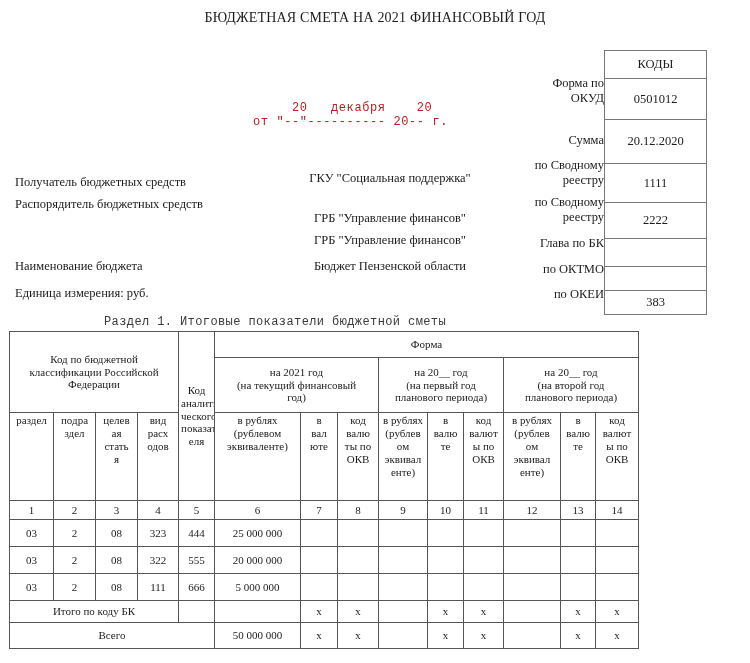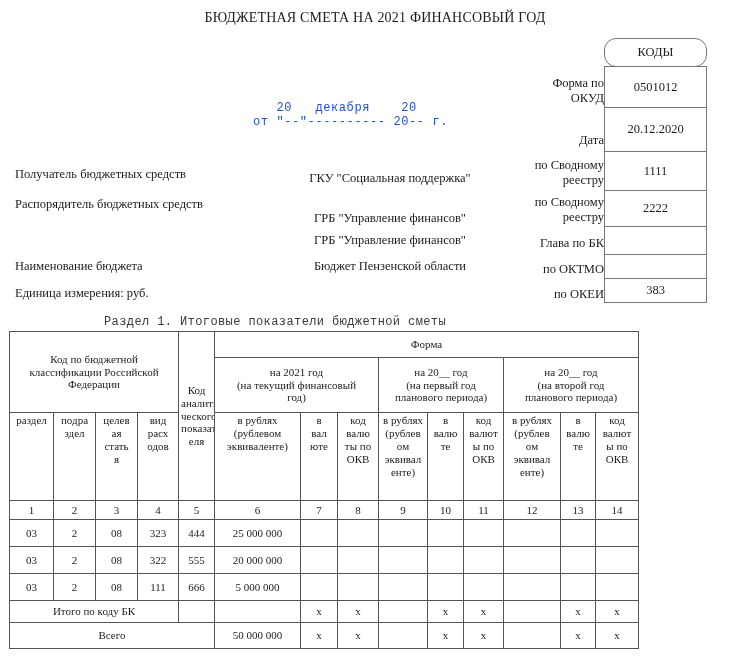--- a/index.html
+++ b/index.html
@@ -9,35 +9,35 @@
     font-family:"Liberation Serif", serif; color:#1c1c1c; overflow:hidden;
   }
   .doc-title {
     position:absolute; top:10px; left:0; width:750px;
     text-align:center; font-size:14px; letter-spacing:.2px;
   }
   
   .date-block { position:absolute; left:253px; top:101px; }
   .date-block div {
     white-space:pre; font-family:"Liberation Mono", monospace;
-    font-size:12px; line-height:1.2; color:#1d4ed8; letter-spacing:.6px;
+    font-size:12px; line-height:1.2; color:#b91c1c; letter-spacing:.6px;text-align:center;
   }
   .llabel { position:absolute; left:15px; font-size:12.5px; }
   .cvalue { position:absolute; left:240px; width:300px; text-align:center; font-size:12.5px; }
   .rlabel {
     position:absolute; right:146px; width:170px; text-align:right;
     font-size:12.5px; line-height:1.2; white-space:pre-line;
   }
   .codes-box { position:absolute; left:604px; top:38px; width:103px; }
   .cb-cell {
     border:1px solid #777; margin-top:-1px; width:103px;
     display:flex; align-items:center; justify-content:center;
     font-size:12.5px; background:#fff;
   }
-  .cb-cell:first-child { margin-top:0;border-radius:12px; }
+  .cb-cell:first-child { margin-top:12px; }
   
   .section-title {
     position:absolute; left:104px; top:315px;
     font-family:"Liberation Mono", monospace; font-size:12px;
     color:#3a3a3a; letter-spacing:.4px; white-space:pre;
   }
   
   table.budget {
     position:absolute; left:9px; top:331px; width:629px;
     border-collapse:collapse; table-layout:fixed;
@@ -66,33 +66,33 @@
 
 <div class="page">
 
   <div class="doc-title">БЮДЖЕТНАЯ СМЕТА НА 2021 ФИНАНСОВЫЙ ГОД</div>
 
   <div class="date-block">
     <div>   20   декабря    20</div>
     <div>от "--"---------- 20-- г.</div>
   </div>
 
-  <div class="llabel" style="top:167px">Получатель бюджетных средств</div>
+  <div class="llabel" style="top:175px">Получатель бюджетных средств</div>
   <div class="llabel" style="top:197px">Распорядитель бюджетных средств</div>
   <div class="llabel" style="top:259px">Наименование бюджета</div>
   <div class="llabel" style="top:286px">Единица измерения: руб.</div>
 
   <div class="cvalue" style="top:171px">ГКУ "Социальная поддержка"</div>
   <div class="cvalue" style="top:211px">ГРБ "Управление финансов"</div>
   <div class="cvalue" style="top:233px">ГРБ "Управление финансов"</div>
   <div class="cvalue" style="top:259px">Бюджет Пензенской области</div>
 
   <div class="rlabel" style="top:76px">Форма по
 ОКУД</div>
-  <div class="rlabel" style="top:133px">Дата</div>
+  <div class="rlabel" style="top:133px">Сумма</div>
   <div class="rlabel" style="top:158px">по Сводному
 реестру</div>
   <div class="rlabel" style="top:195px">по Сводному
 реестру</div>
   <div class="rlabel" style="top:236px">Глава по БК</div>
   <div class="rlabel" style="top:287px">по ОКЕИ</div>
   <div class="rlabel" style="top:262px">по ОКТМО</div>
 
   <div class="codes-box">
     <div class="cb-cell" style="height:29px">КОДЫ</div>

